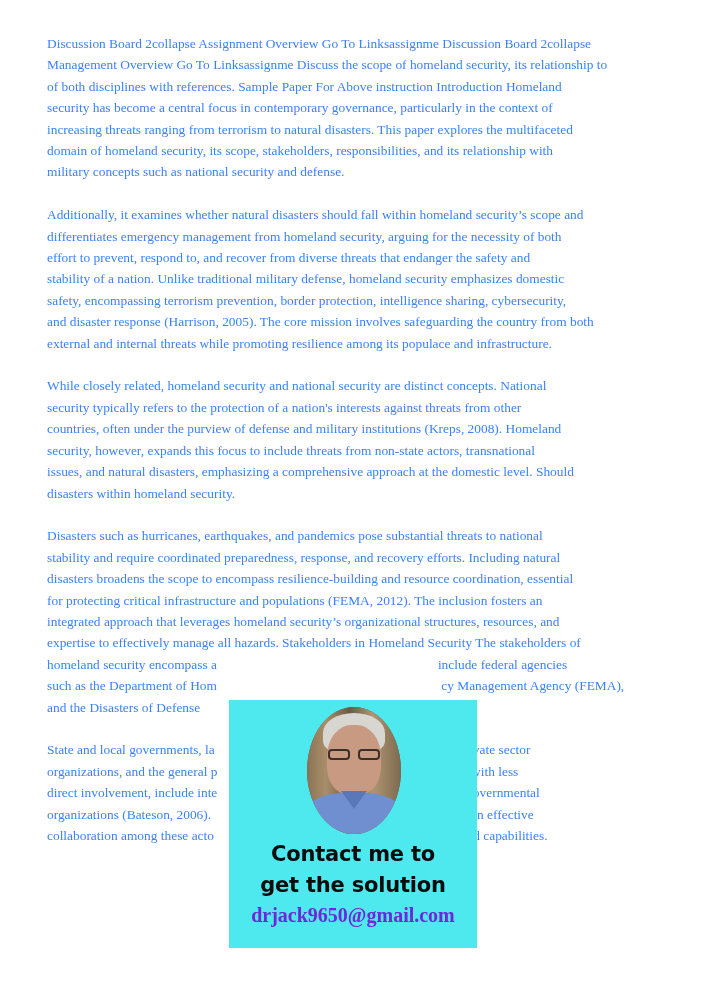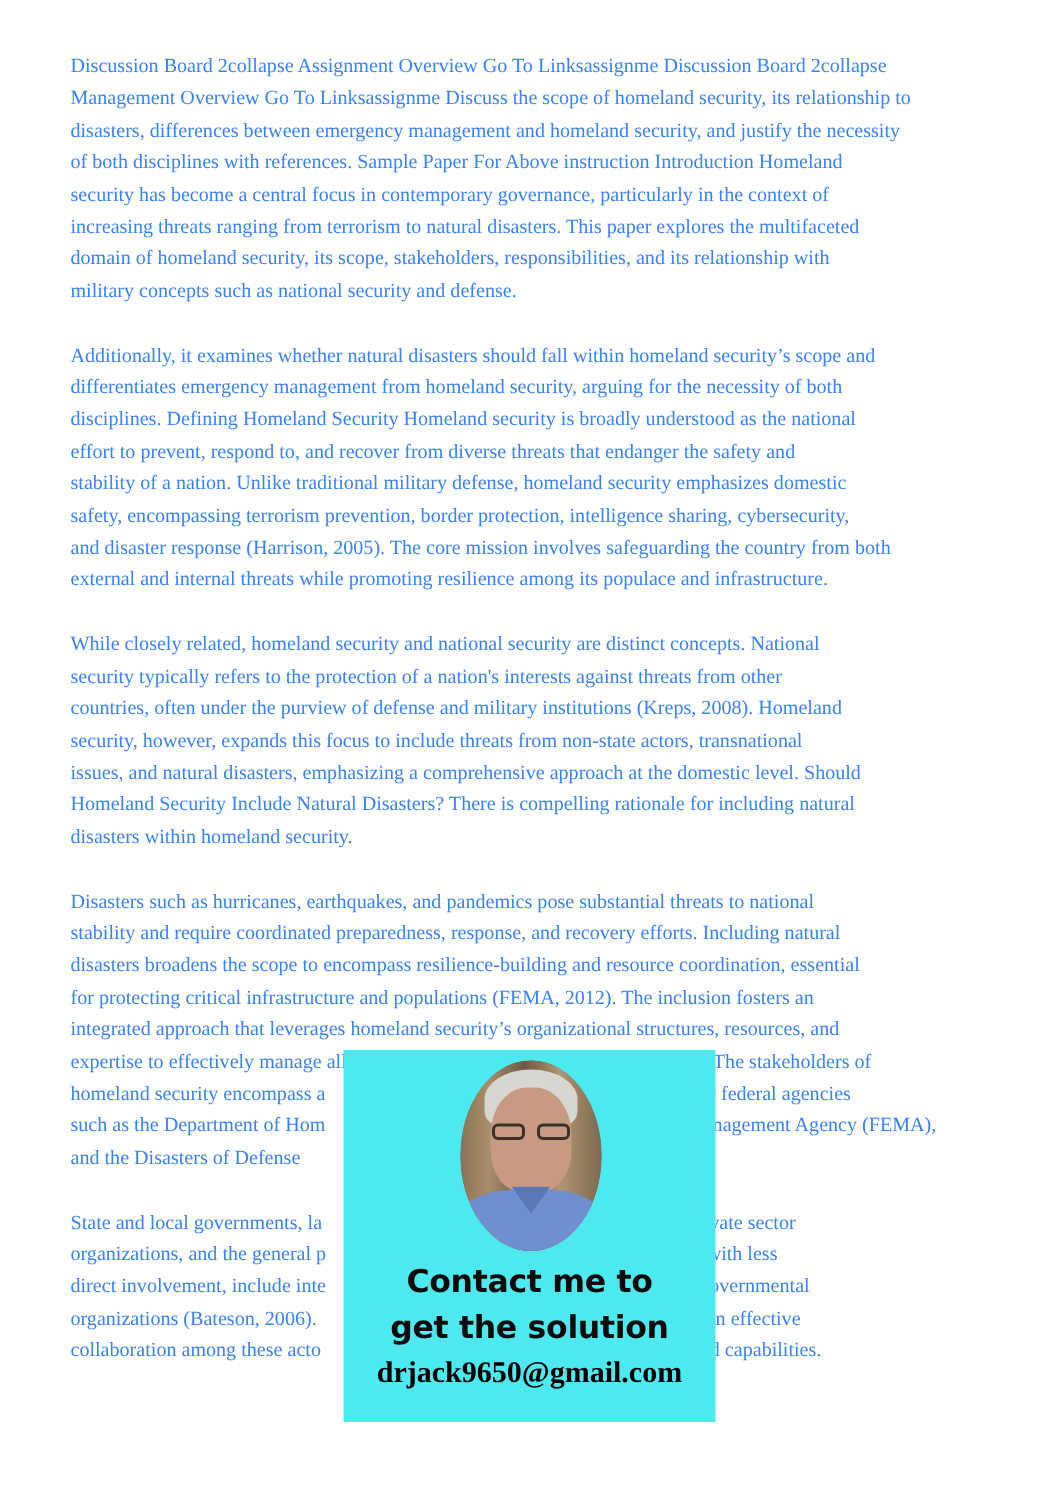--- a/index.html
+++ b/index.html
@@ -32,54 +32,51 @@
   .cta {
     position: absolute; left: 0; width: 100%; text-align: center;
     font-family: "DejaVu Sans", "Liberation Sans", sans-serif; font-weight: bold;
     color: #0c0c0c; font-size: 21px; line-height: 30px; letter-spacing: -0.2px;
   }
   .cta1 { top: 139px; }
   .cta2 { top: 170px; }
   .email {
     position: absolute; left: 0; width: 100%; top: 204px; text-align: center;
     font-family: "Liberation Serif", "DejaVu Serif", serif; font-weight: bold;
-    font-size: 20px; color: #000000;
+    font-size: 20px; color: #6d28d9;
   }
 </style>
 </head>
 <body>
 
 <div class="page">
   <div class="para">
     <span class="line">Discussion Board 2collapse Assignment Overview Go To Linksassignme Discussion Board 2collapse</span>
     <span class="line">Management Overview Go To Linksassignme Discuss the scope of homeland security, its relationship to</span>
-    <span class="line">disasters, differences between emergency management and homeland security, and justify the necessity</span>
     <span class="line">of both disciplines with references. Sample Paper For Above instruction Introduction Homeland</span>
     <span class="line">security has become a central focus in contemporary governance, particularly in the context of</span>
     <span class="line">increasing threats ranging from terrorism to natural disasters. This paper explores the multifaceted</span>
     <span class="line">domain of homeland security, its scope, stakeholders, responsibilities, and its relationship with</span>
     <span class="line">military concepts such as national security and defense.</span>
   </div>
   <div class="para">
     <span class="line">Additionally, it examines whether natural disasters should fall within homeland security’s scope and</span>
     <span class="line">differentiates emergency management from homeland security, arguing for the necessity of both</span>
-    <span class="line">disciplines. Defining Homeland Security Homeland security is broadly understood as the national</span>
     <span class="line">effort to prevent, respond to, and recover from diverse threats that endanger the safety and</span>
     <span class="line">stability of a nation. Unlike traditional military defense, homeland security emphasizes domestic</span>
     <span class="line">safety, encompassing terrorism prevention, border protection, intelligence sharing, cybersecurity,</span>
     <span class="line">and disaster response (Harrison, 2005). The core mission involves safeguarding the country from both</span>
     <span class="line">external and internal threats while promoting resilience among its populace and infrastructure.</span>
   </div>
   <div class="para">
     <span class="line">While closely related, homeland security and national security are distinct concepts. National</span>
     <span class="line">security typically refers to the protection of a nation's interests against threats from other</span>
     <span class="line">countries, often under the purview of defense and military institutions (Kreps, 2008). Homeland</span>
     <span class="line">security, however, expands this focus to include threats from non-state actors, transnational</span>
     <span class="line">issues, and natural disasters, emphasizing a comprehensive approach at the domestic level. Should</span>
-    <span class="line">Homeland Security Include Natural Disasters? There is compelling rationale for including natural</span>
     <span class="line">disasters within homeland security.</span>
   </div>
   <div class="para">
     <span class="line">Disasters such as hurricanes, earthquakes, and pandemics pose substantial threats to national</span>
     <span class="line">stability and require coordinated preparedness, response, and recovery efforts. Including natural</span>
     <span class="line">disasters broadens the scope to encompass resilience-building and resource coordination, essential</span>
     <span class="line">for protecting critical infrastructure and populations (FEMA, 2012). The inclusion fosters an</span>
     <span class="line">integrated approach that leverages homeland security’s organizational structures, resources, and</span>
     <span class="line" style="white-space:pre">expertise to effectively manage all hazards. Stakeholders in Homeland Security The stakeholders of</span>
     <span class="line" style="white-space:pre">homeland security encompass a                                                                  include federal agencies</span>

